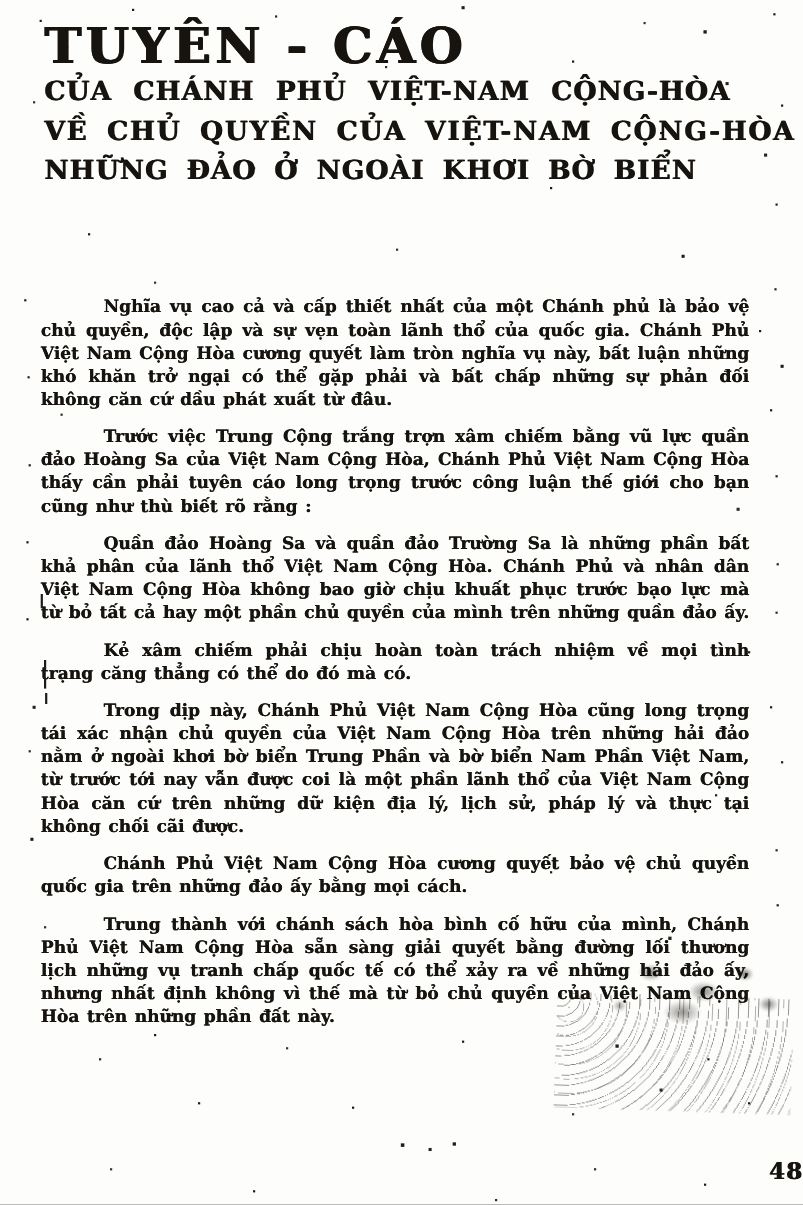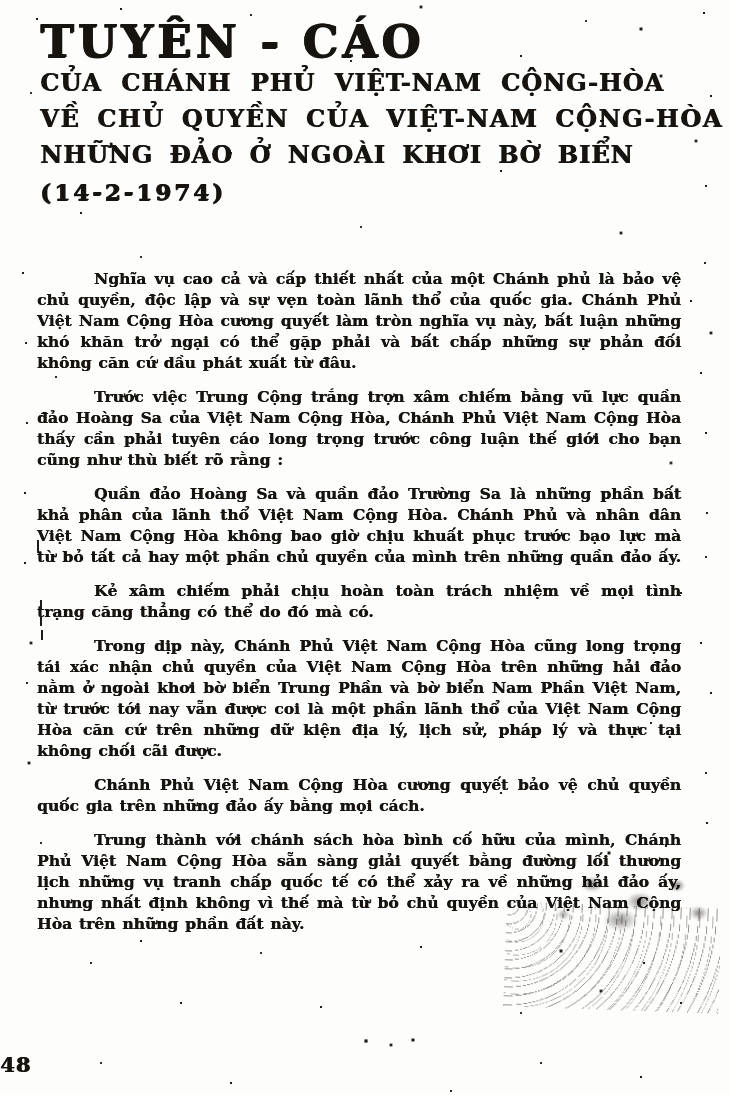--- a/index.html
+++ b/index.html
@@ -47,21 +47,21 @@
     font-weight:bold;
     text-align:justify;
     text-indent:57px;
     word-spacing:1.5px;
     text-shadow:.35px 0 0 currentColor;
   }
 
   
   .pageno{
     position:absolute;left:0;right:0;top:1052px;
-    text-align:left;
+    text-align:right;
     font-size:21px;font-weight:bold;
     letter-spacing:1px;
     text-shadow:.8px 0 0 currentColor;
   }
 
   
   .speckles{
     position:absolute;left:0;top:0;width:2px;height:2px;
     background:transparent;pointer-events:none;
     box-shadow:
@@ -121,21 +121,20 @@
 
 <div class="page">
 
   <div class="speckles"></div>
 
   <header class="head">
     <h1 class="title-main">TUYÊN - CÁO</h1>
     <div class="sub first">CỦA CHÁNH PHỦ VIỆT-NAM CỘNG-HÒA</div>
     <div class="sub wide">VỀ CHỦ QUYỀN CỦA VIỆT-NAM CỘNG-HÒA TRÊN</div>
     <div class="sub">NHỮNG ĐẢO Ở NGOÀI KHƠI BỜ BIỂN</div>
-    <div class="date-line">(14-2-1974)</div>
   </header>
 
   <main class="body">
     <p>Nghĩa vụ cao cả và cấp thiết nhất của một Chánh phủ là bảo vệ chủ quyền, độc lập và sự vẹn toàn lãnh thổ của quốc gia. Chánh Phủ Việt Nam Cộng Hòa cương quyết làm tròn nghĩa vụ này, bất luận những khó khăn trở ngại có thể gặp phải và bất chấp những sự phản đối không căn cứ dầu phát xuất từ đâu.</p>
     <p>Trước việc Trung Cộng trắng trợn xâm chiếm bằng vũ lực quần đảo Hoàng Sa của Việt Nam Cộng Hòa, Chánh Phủ Việt Nam Cộng Hòa thấy cần phải tuyên cáo long trọng trước công luận thế giới cho bạn cũng như thù biết rõ rằng :</p>
     <p>Quần đảo Hoàng Sa và quần đảo Trường Sa là những phần bất khả phân của lãnh thổ Việt Nam Cộng Hòa. Chánh Phủ và nhân dân Việt Nam Cộng Hòa không bao giờ chịu khuất phục trước bạo lực mà từ bỏ tất cả hay một phần chủ quyền của mình trên những quần đảo ấy.</p>
     <p>Kẻ xâm chiếm phải chịu hoàn toàn trách nhiệm về mọi tình trạng căng thẳng có thể do đó mà có.</p>
     <p>Trong dịp này, Chánh Phủ Việt Nam Cộng Hòa cũng long trọng tái xác nhận chủ quyền của Việt Nam Cộng Hòa trên những hải đảo nằm ở ngoài khơi bờ biển Trung Phần và bờ biển Nam Phần Việt Nam, từ trước tới nay vẫn được coi là một phần lãnh thổ của Việt Nam Cộng Hòa căn cứ trên những dữ kiện địa lý, lịch sử, pháp lý và thực tại không chối cãi được.</p>
     <p>Chánh Phủ Việt Nam Cộng Hòa cương quyết bảo vệ chủ quyền quốc gia trên những đảo ấy bằng mọi cách.</p>
     <p>Trung thành với chánh sách hòa bình cố hữu của mình, Chánh Phủ Việt Nam Cộng Hòa sẵn sàng giải quyết bằng đường lối thương lịch những vụ tranh chấp quốc tế có thể xảy ra về những hải đảo ấy, nhưng nhất định không vì thế mà từ bỏ chủ quyền của Việt Nam Cộng Hòa trên những phần đất này.</p>

